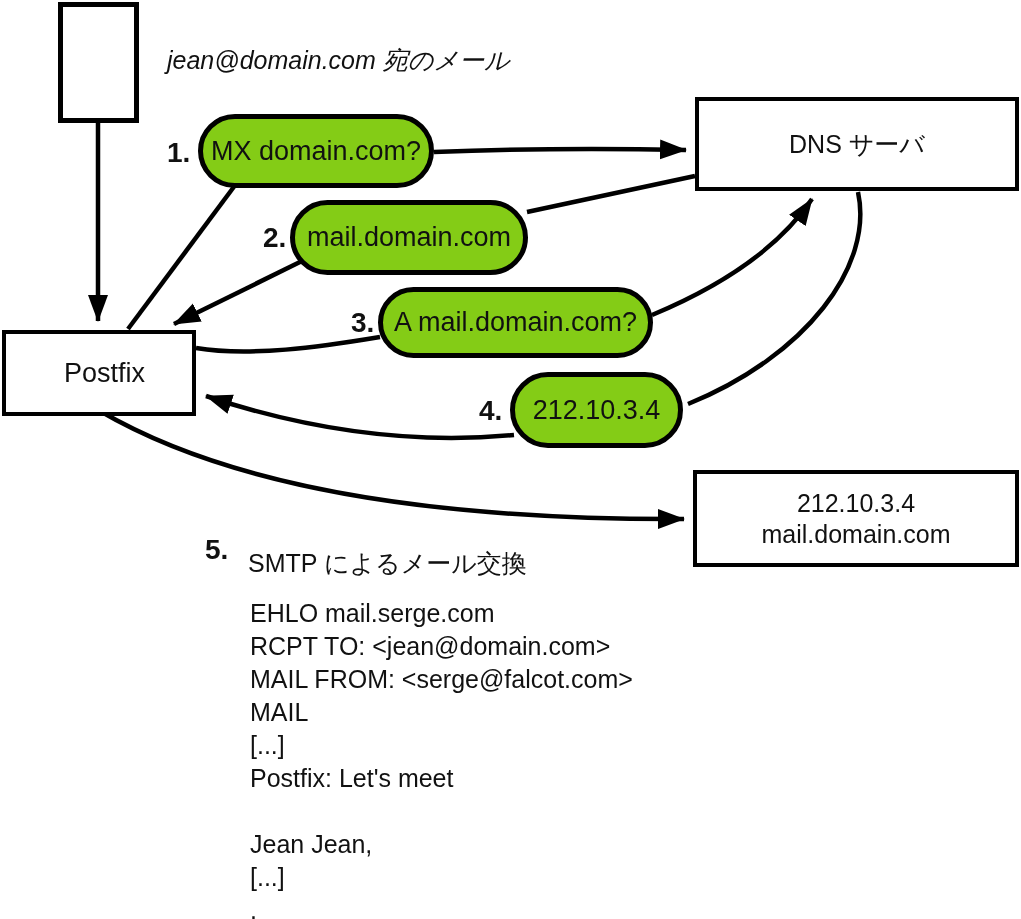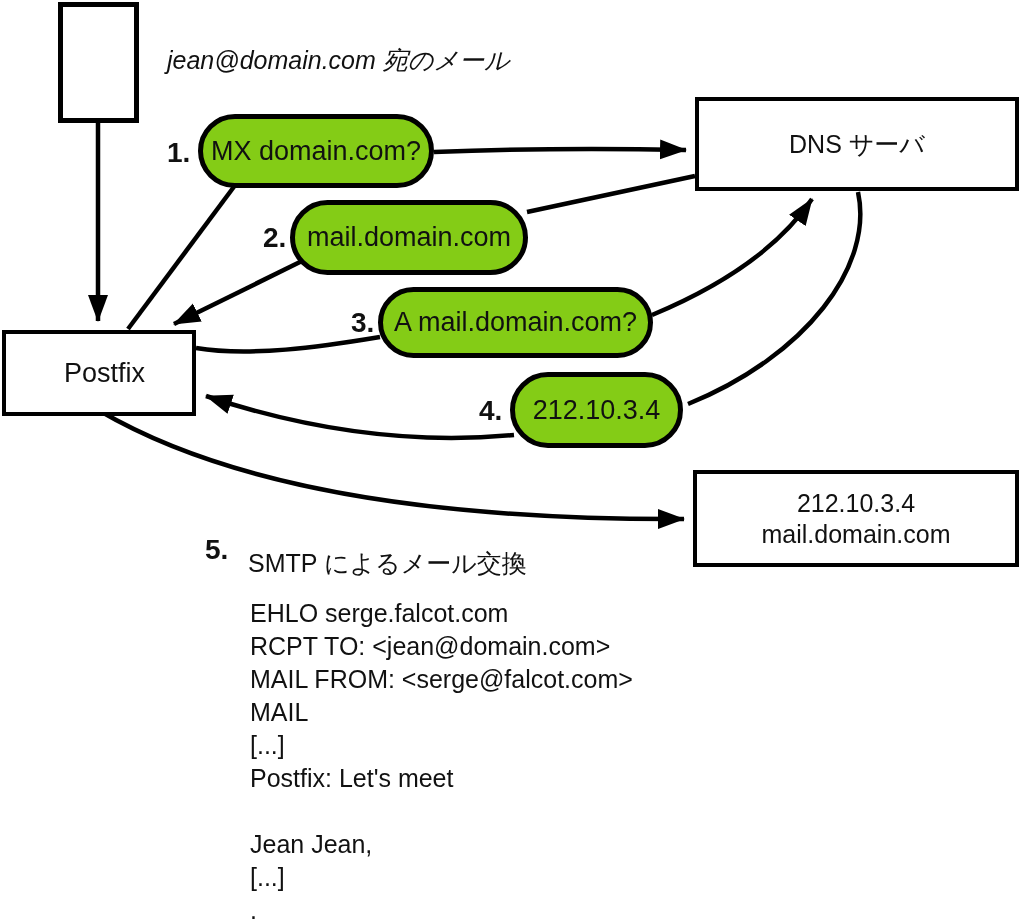--- a/index.html
+++ b/index.html
@@ -111,21 +111,21 @@
 
   <div class="stepnum" style="left:479px;top:395px;">4.</div>
   <div class="pill" style="left:510px;top:372px;width:173px;height:76px;">
     <span>212.10.3.4</span>
   </div>
 
   <div class="stepnum" style="left:205px;top:534px;">5.</div>
   <div class="lbl" style="left:248px;top:535px;margin-top:12px;">SMTP によるメール交換</div>
 
   <div id="smtp-block">
-    <div class="smtp-line">EHLO serge.falcot.com</div>
+    <div class="smtp-line">EHLO mail.serge.com</div>
     <div class="smtp-line">RCPT TO: &lt;jean@domain.com&gt;</div>
     <div class="smtp-line">MAIL FROM: &lt;serge@falcot.com&gt;</div>
     <div class="smtp-line">MAIL</div>
     <div class="smtp-line">[...]</div>
     <div class="smtp-line">Postfix: Let's meet</div>
     <div class="smtp-line"></div>
     <div class="smtp-line">Jean Jean,</div>
     <div class="smtp-line">[...]</div>
     <div class="smtp-line">.</div>
   </div>

